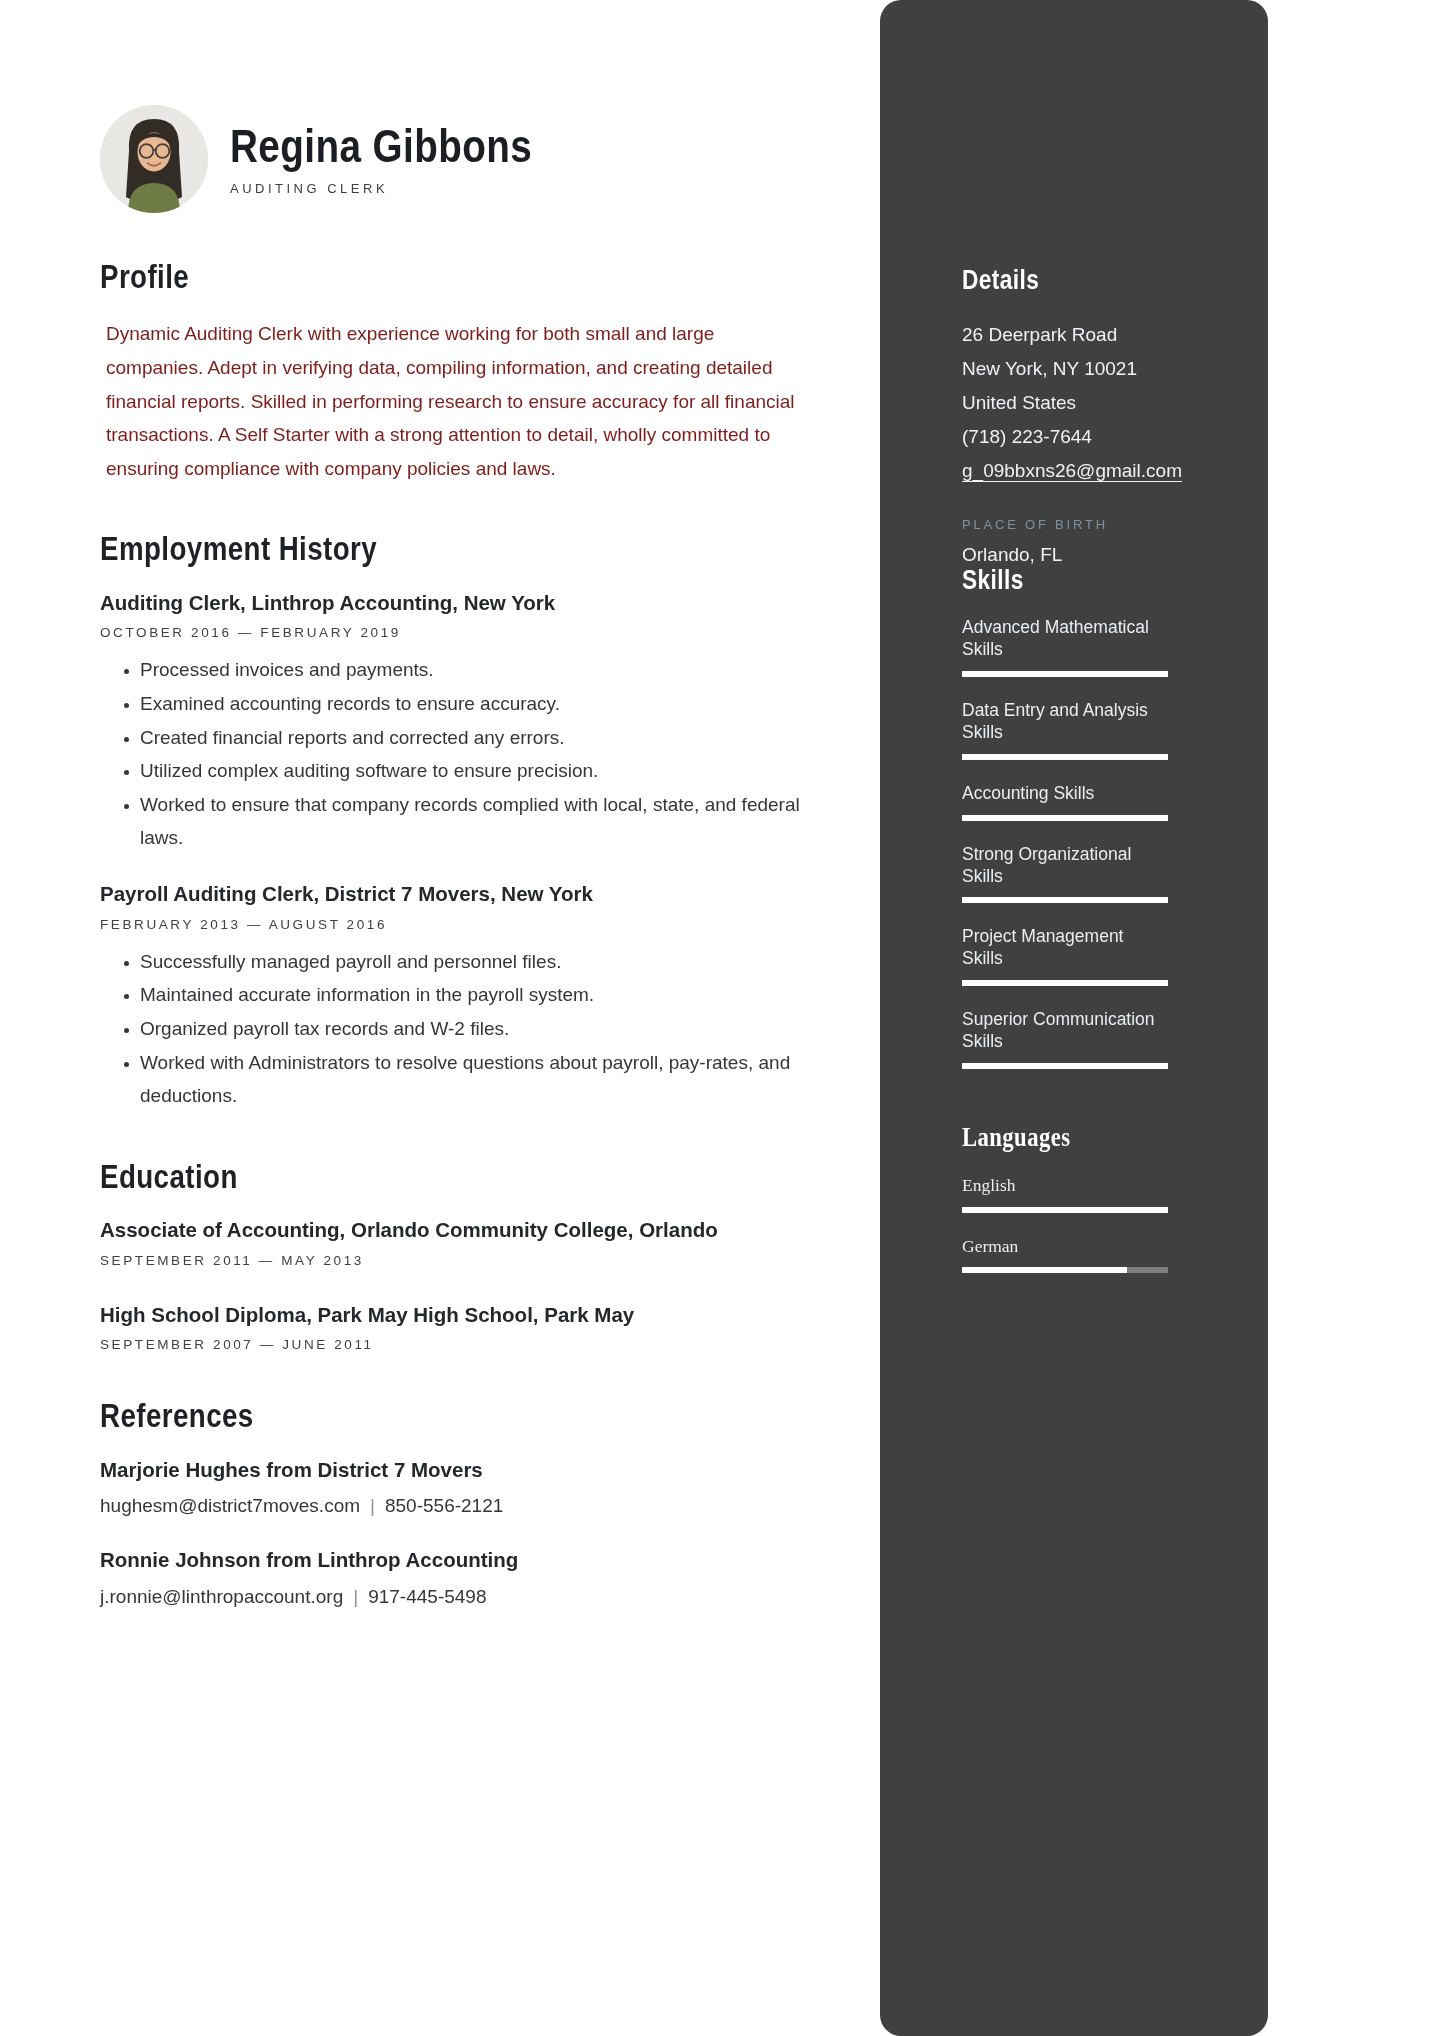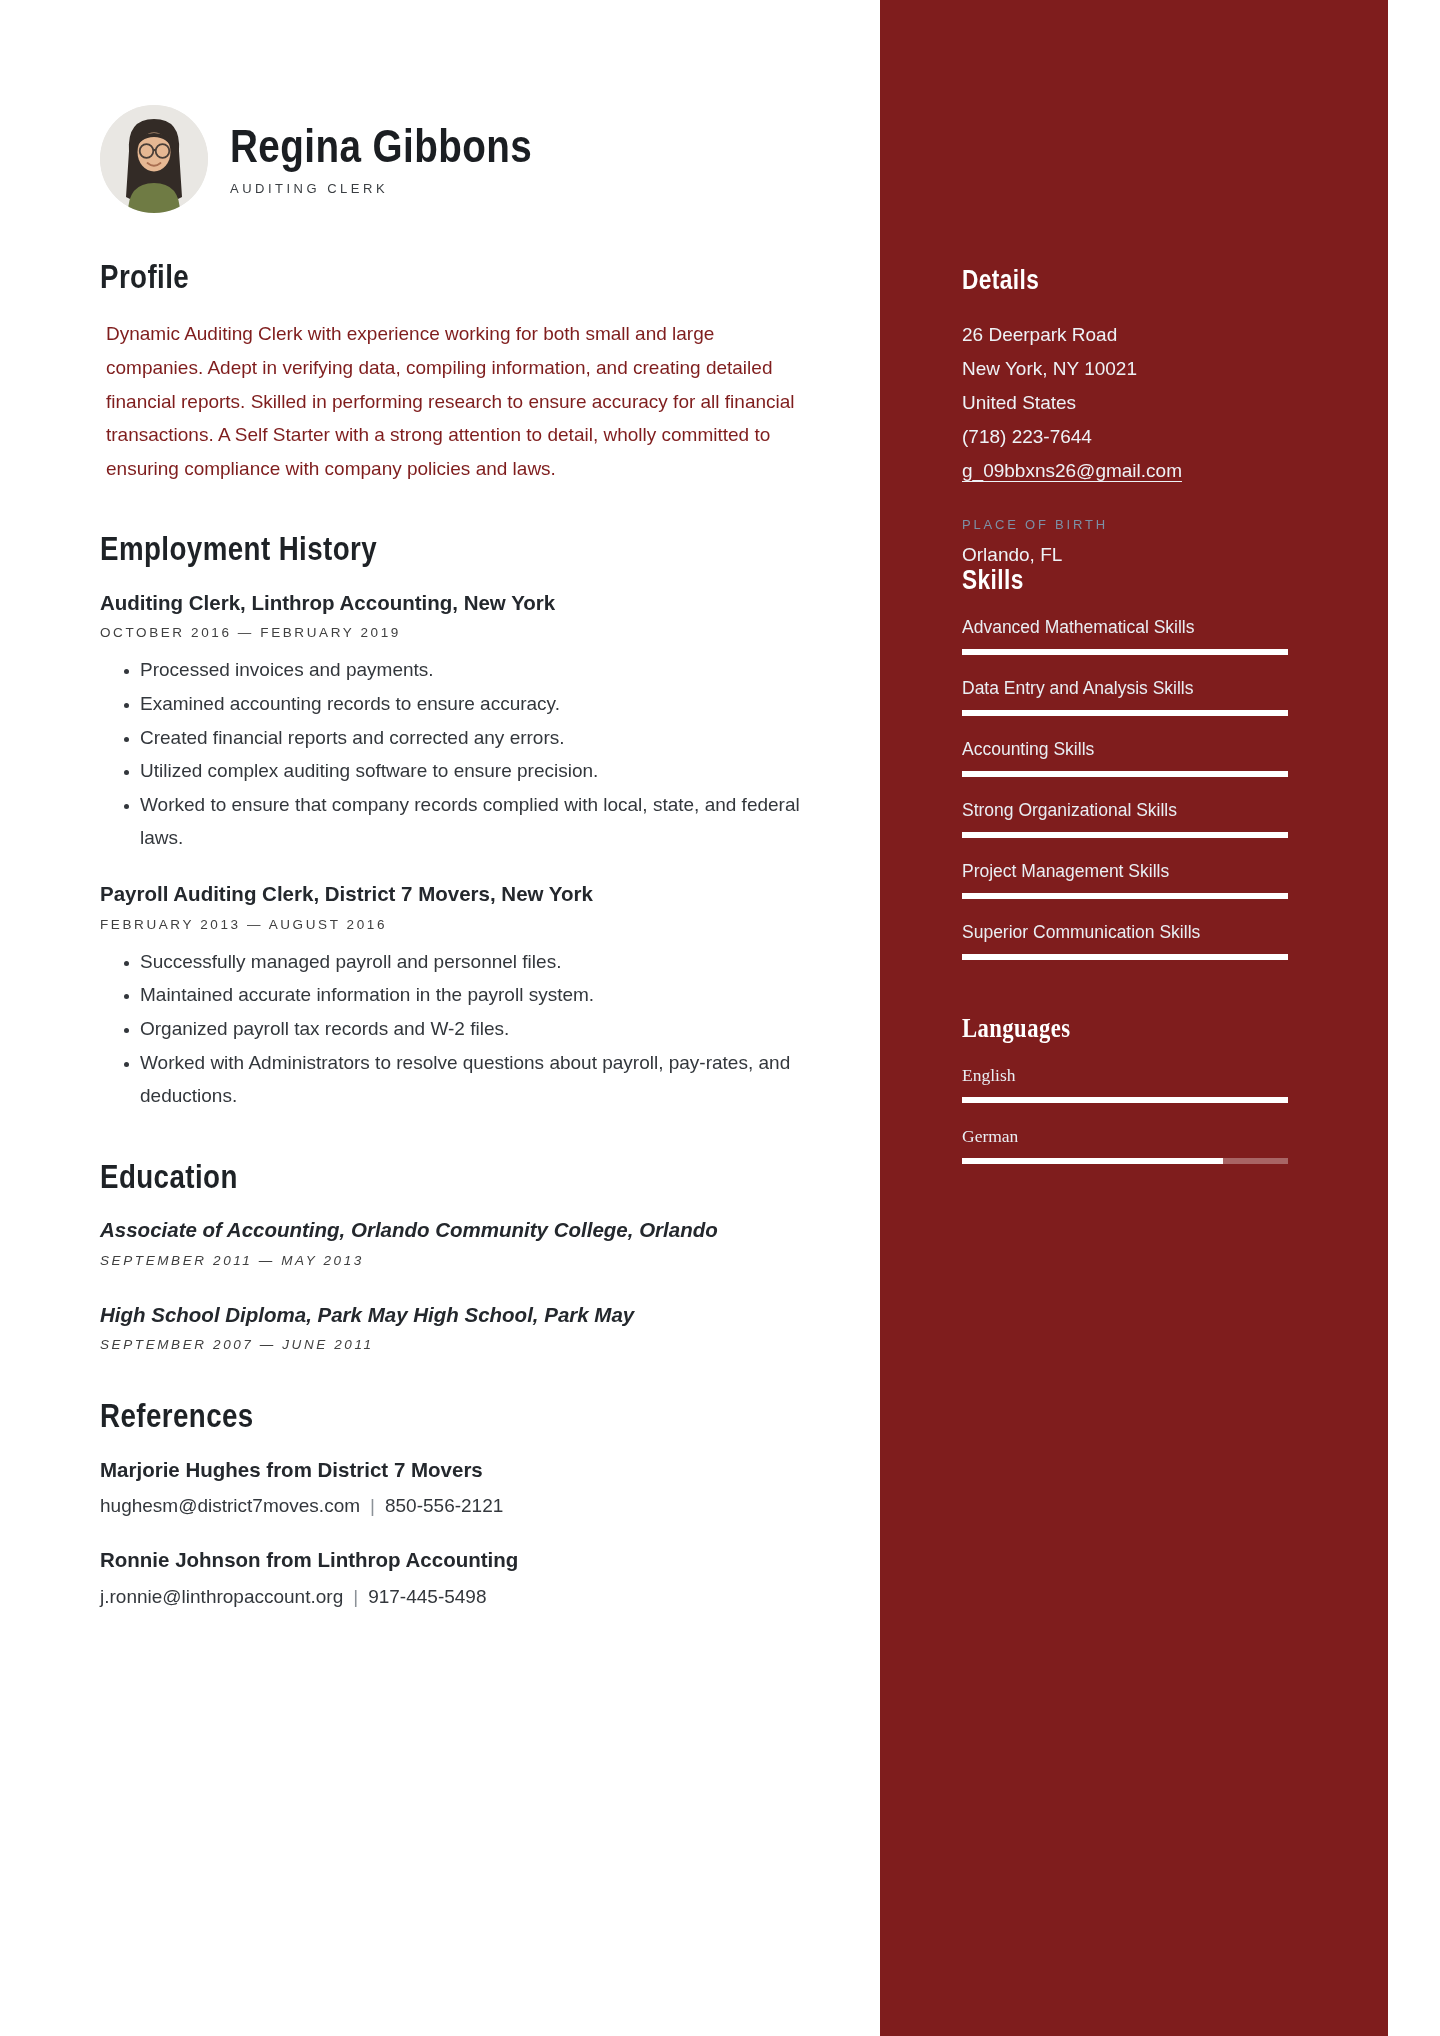--- a/index.html
+++ b/index.html
@@ -80,35 +80,36 @@
   }
   ul.duties {
     margin: 13px 0 0 0;
     padding-left: 40px;
     font-size: 19px;
     line-height: 1.77;
     color: #33373c;
   }
   ul.duties li { padding-left: 0; }
   ul.duties li::marker { font-size: 0.8em; }
-  .edu-item { margin-top: 34px; font-style: italic; }
+  .edu-item { margin-top: 34px; }
   .reference { margin-top: 30px; }
   .ref-contact {
     margin-top: 12px;
     font-size: 19px;
     color: #33373c;
   }
   .ref-sep { color: #8b9197; padding: 0 10px; }
 
   
   .sidebar {
-    width: 508px;
-    background: #7f1d1d;
+    width: 388px;
+    background: #404040;
     color: #eef2f6;
     padding: 266px 100px 60px 82px;
+    border-radius: 21px;
   }
   .sidebar h2.side-heading {
     margin: 0 0 22px 0;
     font-size: 27px;
     color: #ffffff;
     line-height: 1.1;
   }
   .details-line {
     font-size: 19px;
     line-height: 1.8;

